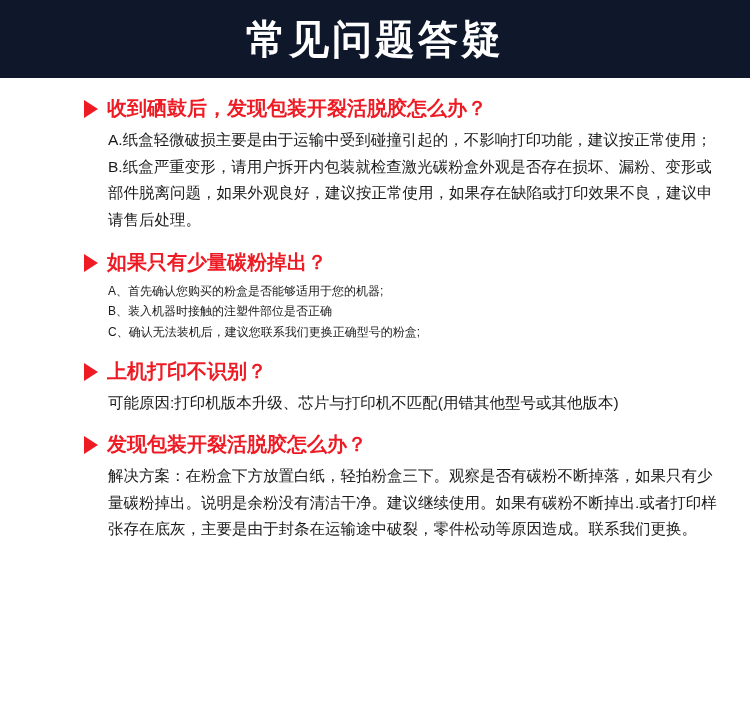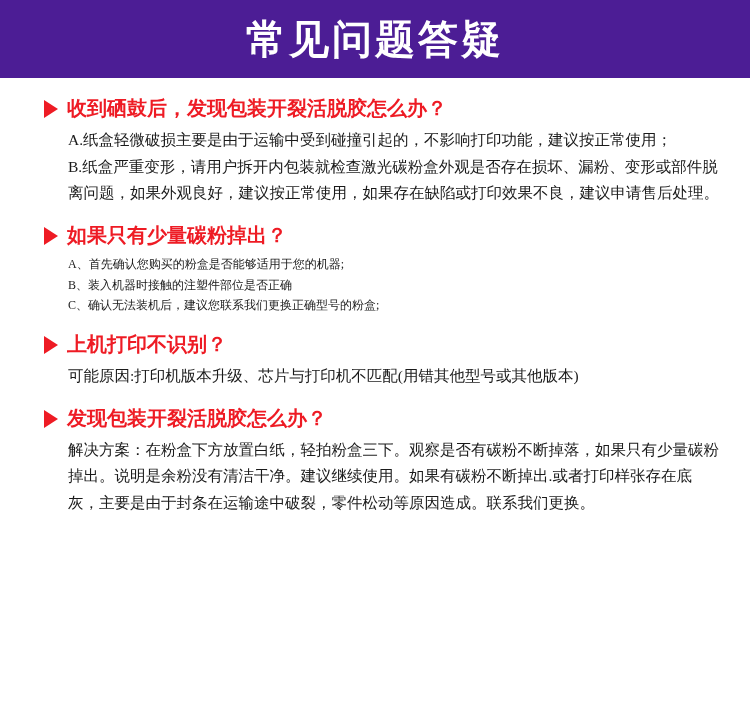--- a/index.html
+++ b/index.html
@@ -15,35 +15,36 @@
   }
   .page {
     position: relative;
     width: 750px;
     height: 713px;
     background: #ffffff;
   }
   .header-banner {
     width: 750px;
     height: 78px;
-    background: #4c1d95;
+    background: #0f172a;
     display: flex;
     align-items: center;
     justify-content: center;
   }
   .header-title {
     color: #ffffff;
     font-size: 40px;
     font-weight: bold;
     letter-spacing: 3px;
     line-height: 1;
   }
   .faq-list {
     padding: 18px 30px 0 44px;
     box-sizing: border-box;
+    margin-left: 40px;
   }
   .faq-item {
     margin-bottom: 16px;
   }
   .q-row {
     display: flex;
     align-items: flex-start;
     margin-bottom: 7px;
   }
   .tri-icon {
@@ -63,21 +64,20 @@
     line-height: 1.2;
   }
   .answer {
     color: #1a1a1a;
     font-size: 15.5px;
     line-height: 1.72;
     margin: 0;
   }
   .answer-block {
     padding-left: 24px;
-    font-family: Liberation Serif, serif;
   }
   .answer-line {
     color: #1a1a1a;
     font-size: 12px;
     line-height: 1.72;
   }
 </style>
 </head>
 <body>
 

